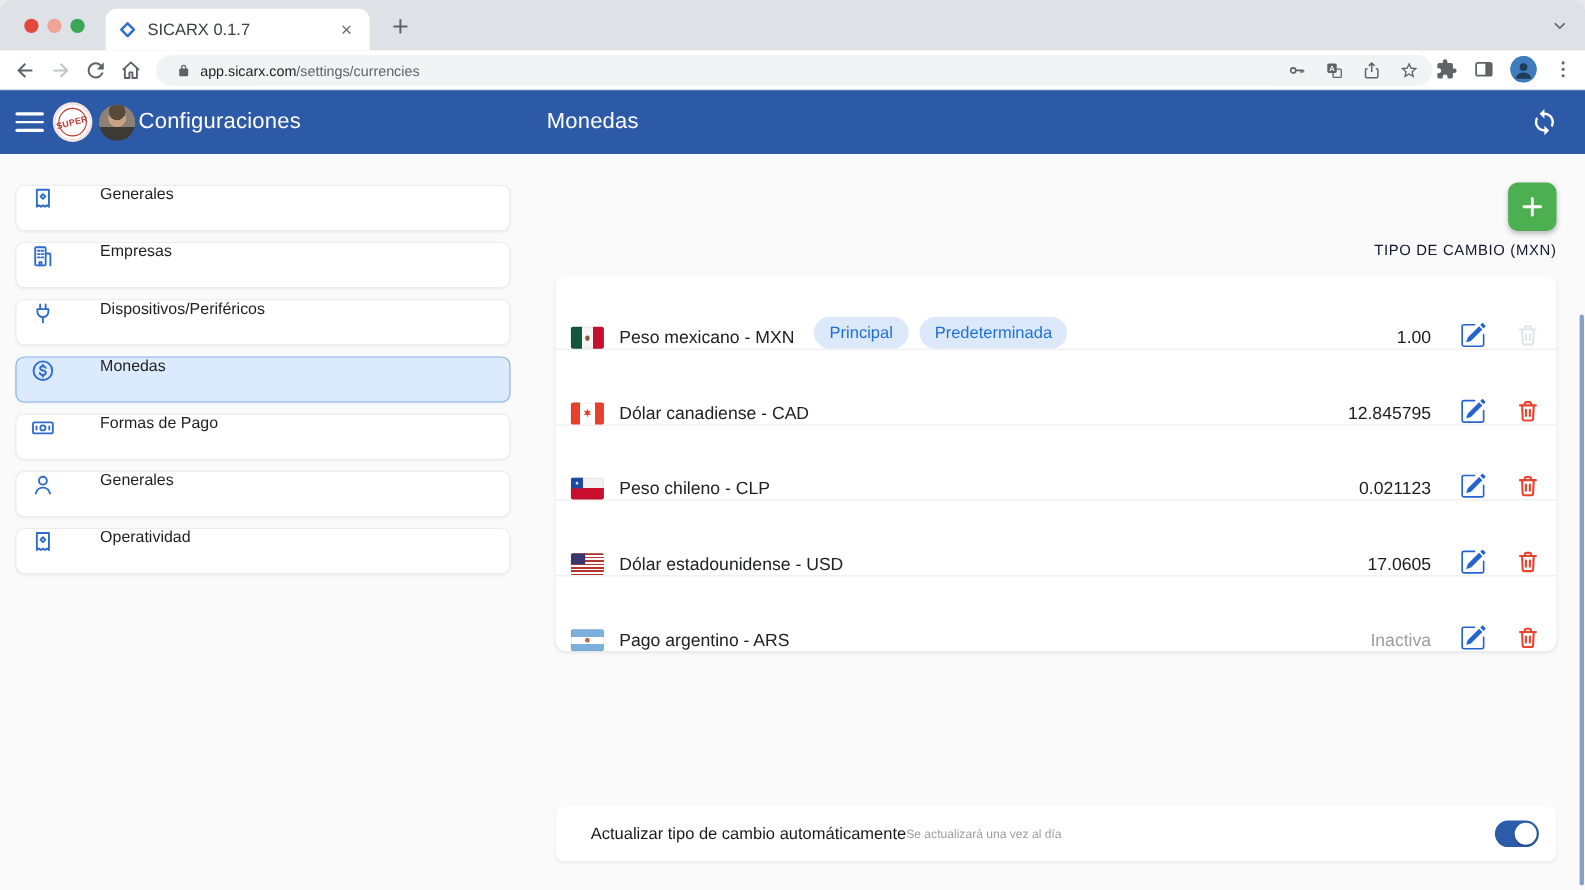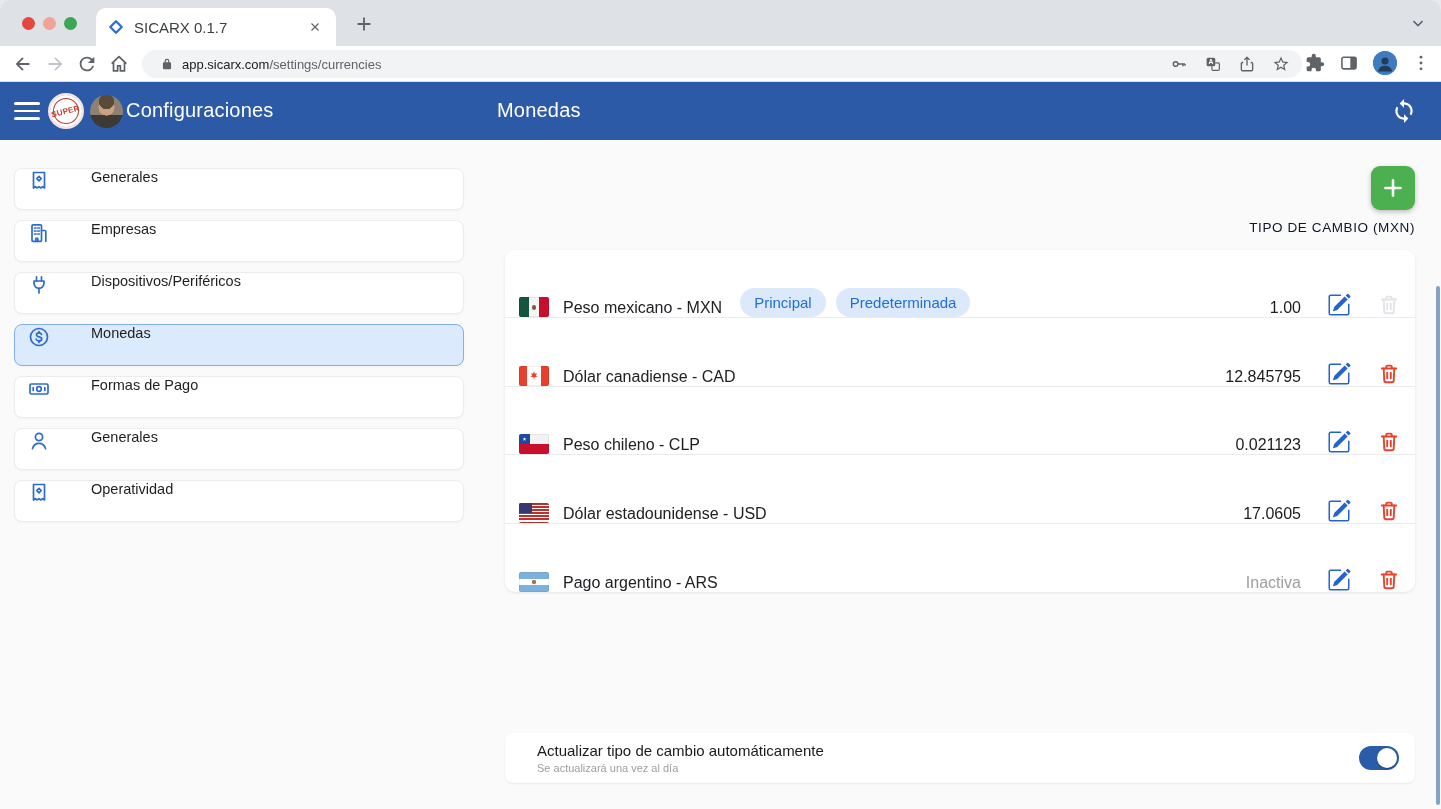--- a/index.html
+++ b/index.html
@@ -92,21 +92,21 @@
   .chip { background:#dbe9fb; color:#1f6fd8; font-size:15px; padding:6px 14px; border-radius:17px; }
   .cur-rate { margin-left:auto; font-size:16px; color:#1c1c1c; }
   .cur-rate.inactive { color:#9e9e9e; }
   .icon-btn { width:24px; height:24px; margin-left:26px; background:none; border:none; padding:0; cursor:pointer; flex:none; }
   .icon-btn svg { width:100%; height:100%; }
   .icon-btn.edit { color:#2563d1; }
   .icon-btn.del { color:#e8432d; }
   .icon-btn.del.disabled { color:#e2e4e8; cursor:default; }
   .auto-card { position:absolute; bottom:26px; left:25px; right:26px; height:50px; background:#fff; border-radius:8px;
                box-shadow:0 1px 2px rgba(0,0,0,.07); display:flex; align-items:center; padding:0 16px; }
-  .auto-texts { display:flex; flex-direction:column; margin-left:16px; }
+  .auto-texts { display:flex; flex-direction:row; margin-left:16px; }
   .auto-title { font-size:15px; font-weight:500; color:#1a1a1a; }
   .auto-sub { font-size:11px; color:#9e9e9e; margin-top:3px; }
   .toggle { margin-left:auto; width:40px; height:24px; border-radius:12px; background:#2a5caa; position:relative; border:none; cursor:pointer; flex:none; }
   .toggle .knob { position:absolute; top:2px; right:2px; width:20px; height:20px; border-radius:50%; background:#fff;
                   box-shadow:0 1px 2px rgba(0,0,0,.3); }
   .scrollbar { position:absolute; right:1px; top:146px; bottom:4px; width:4px; border-radius:2px; background:#87a2c4; }
 </style>
 </head>
 <body>
 

